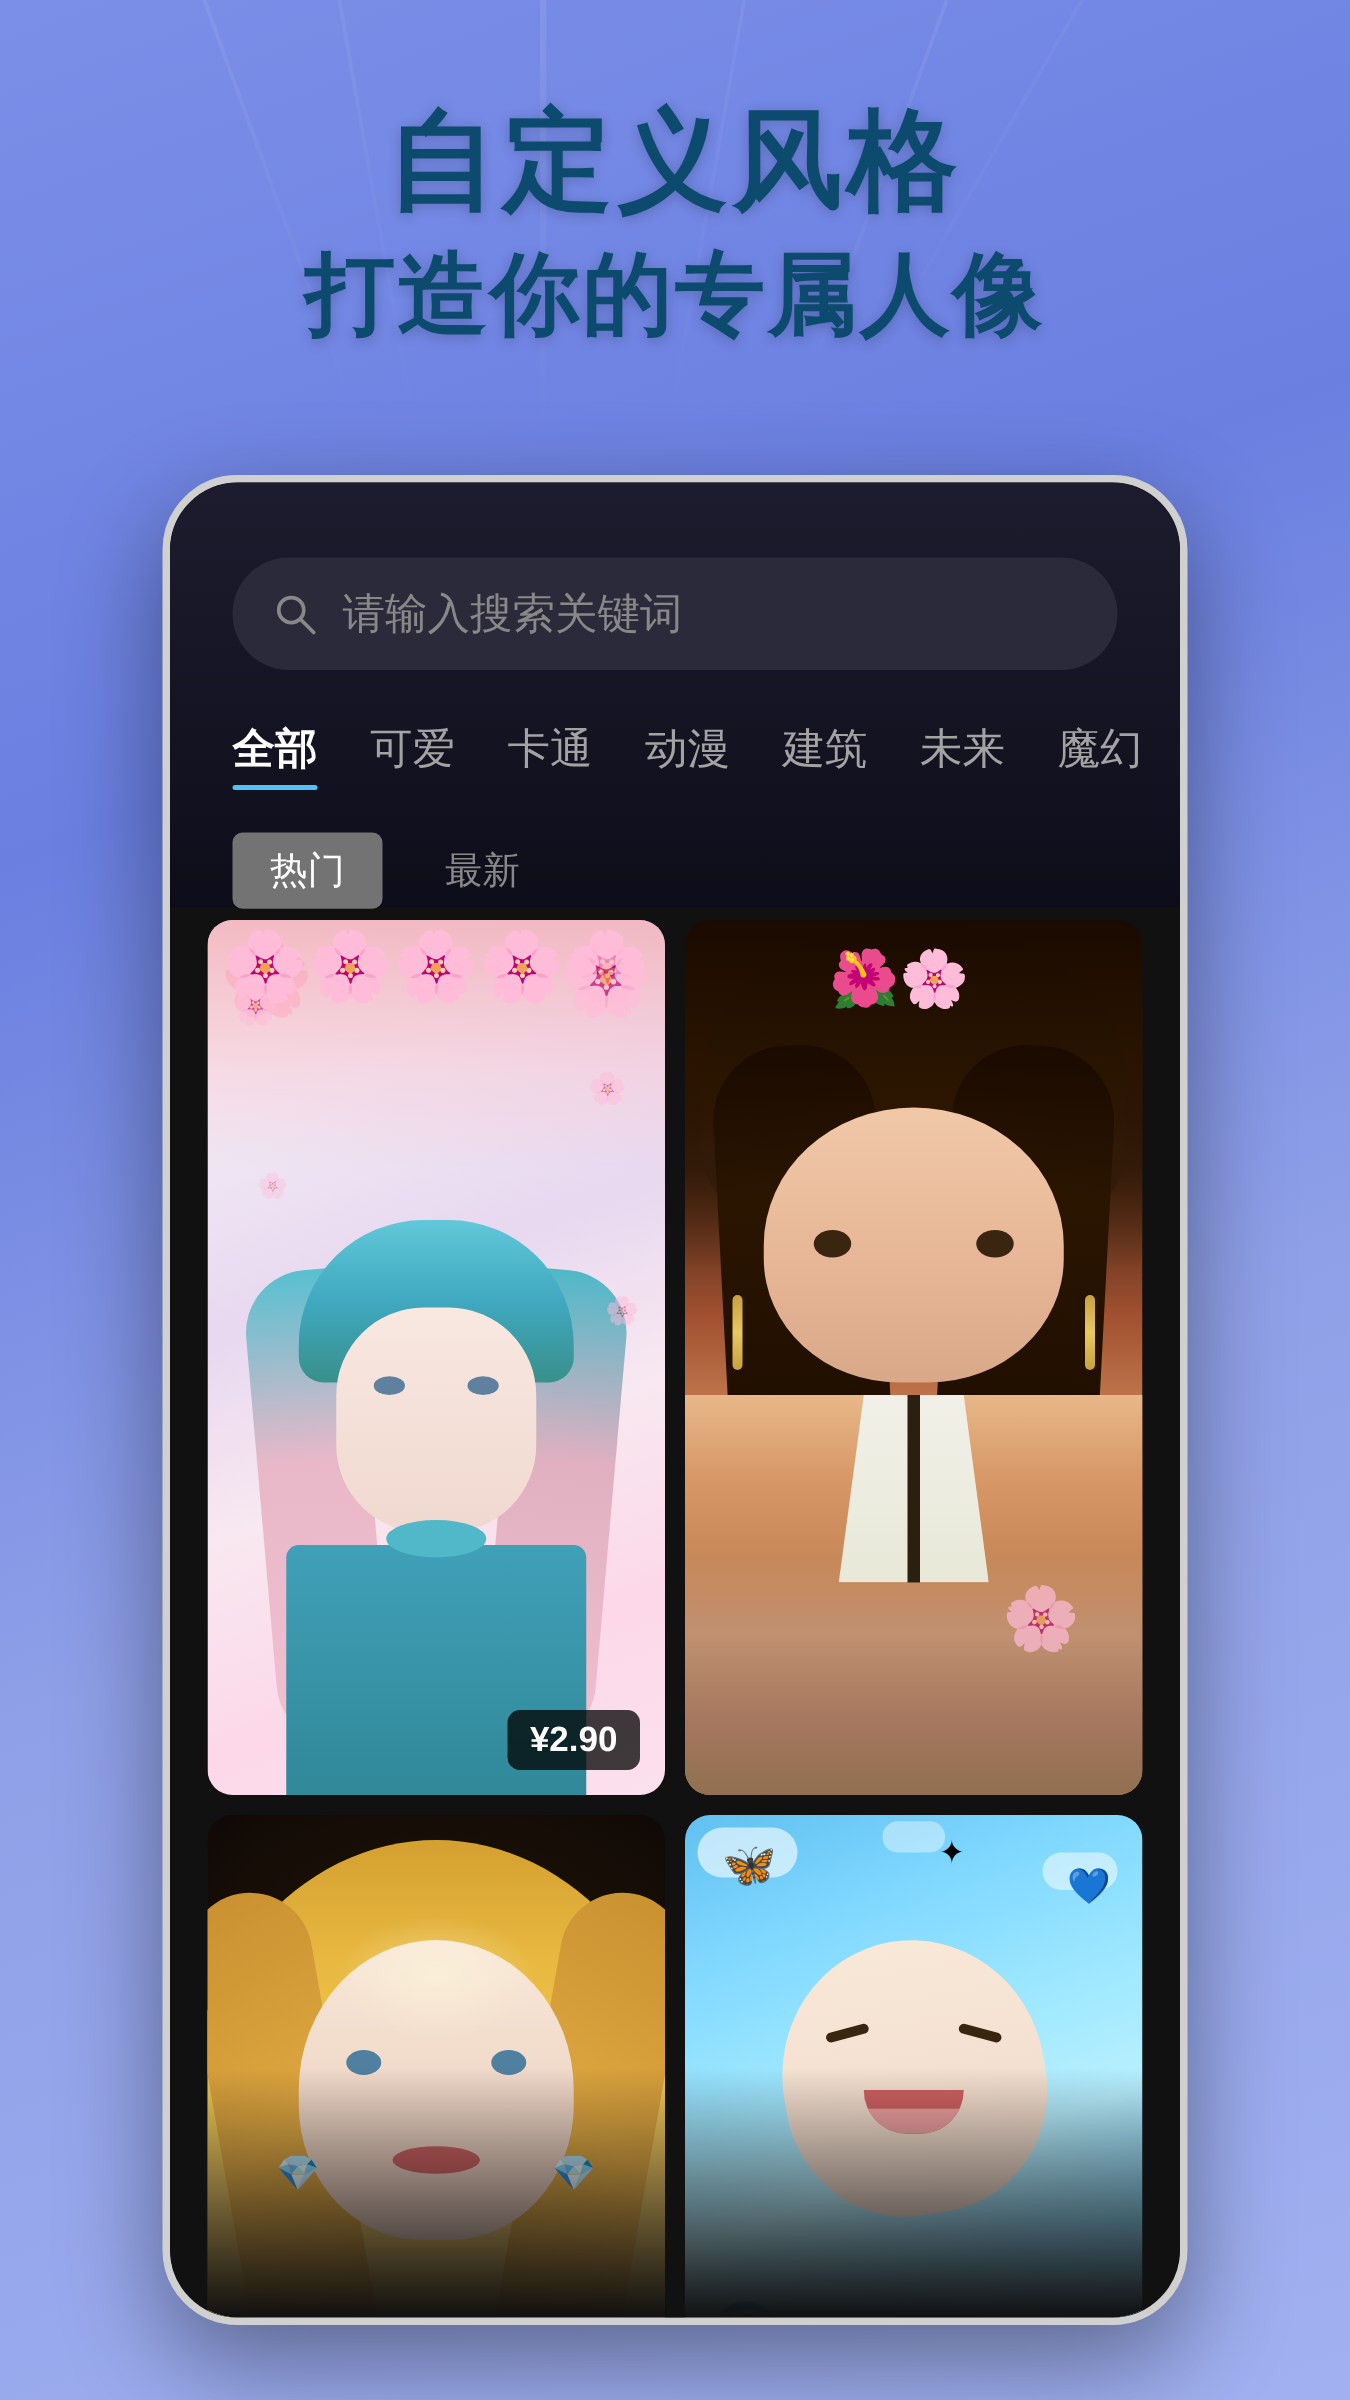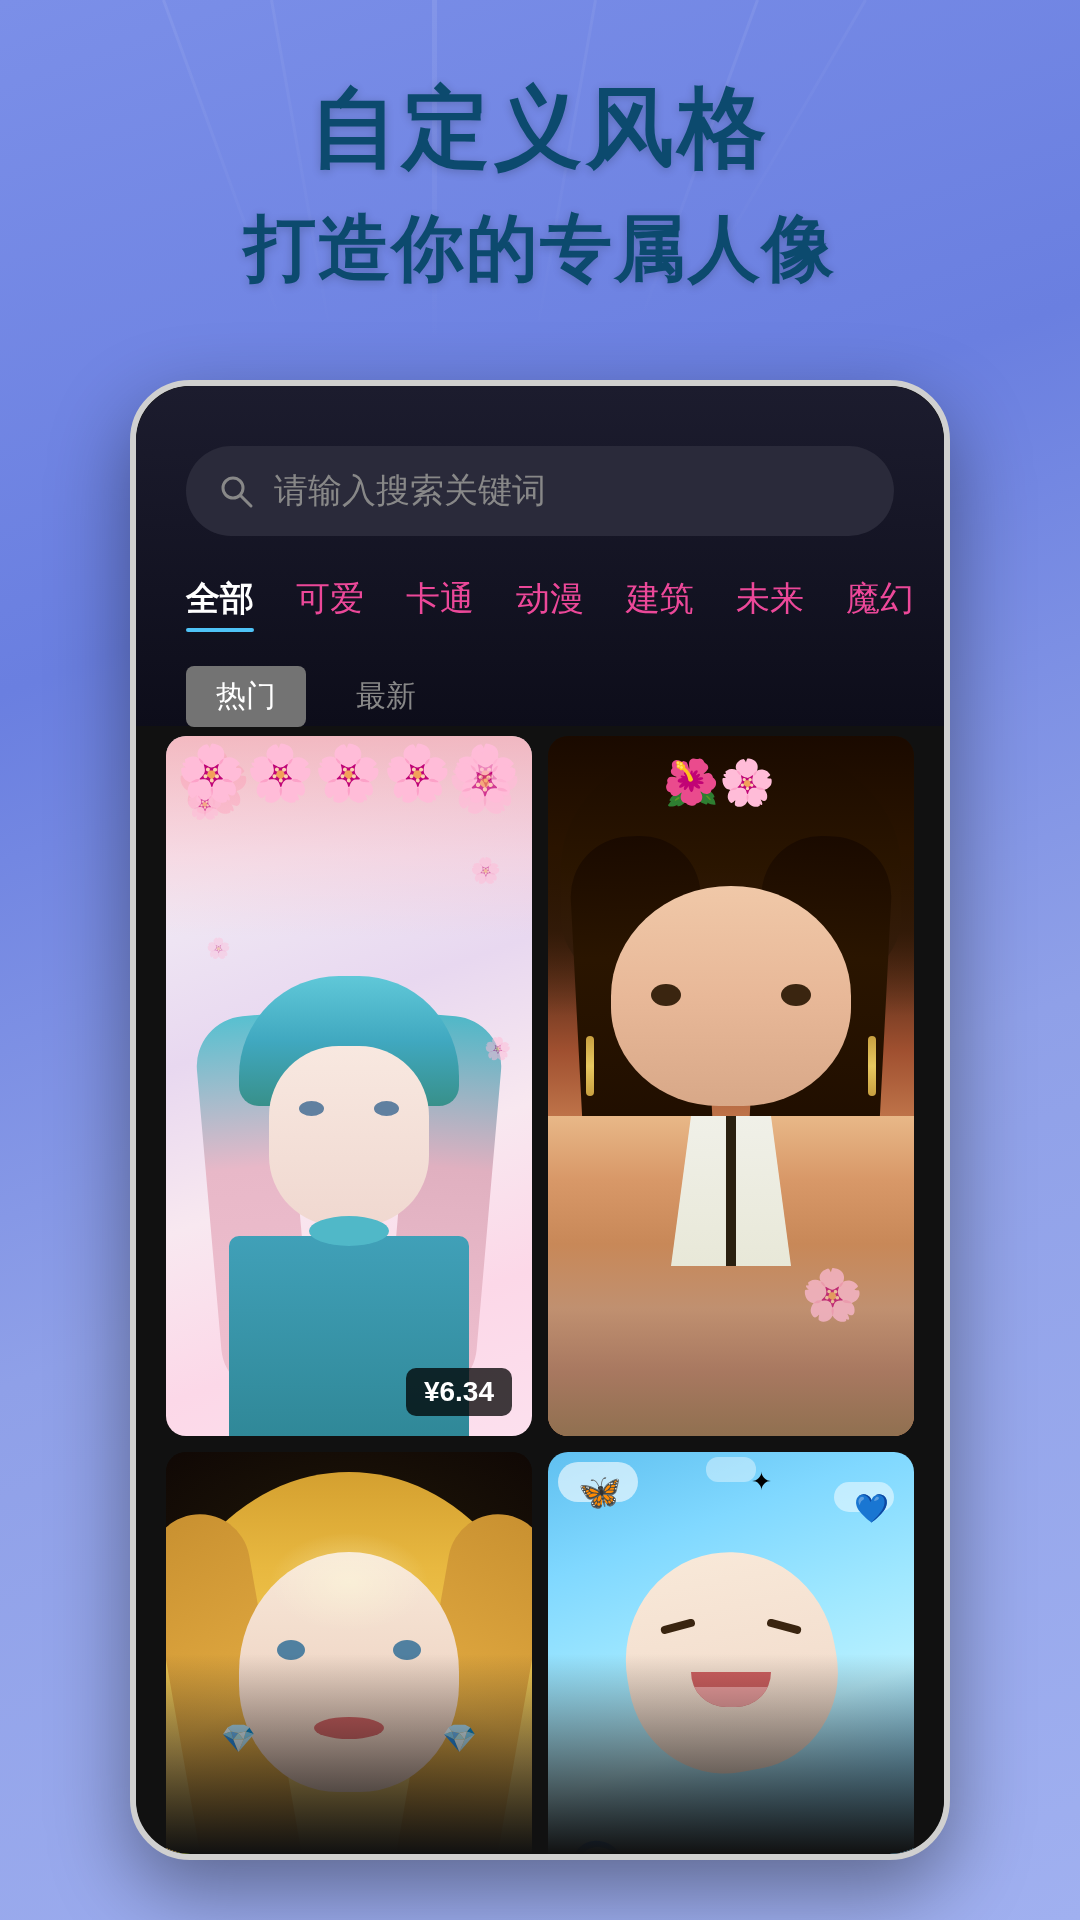--- a/index.html
+++ b/index.html
@@ -29,21 +29,21 @@
       font-weight: 800;
       letter-spacing: 4px;
       text-shadow: 0 2px 10px rgba(0,0,0,0.2);
       line-height: 1.1;
     }
     .header-title-2 {
       font-size: 72px;
       font-weight: 700;
       letter-spacing: 2px;
       text-shadow: 0 2px 10px rgba(0,0,0,0.2);
-      margin-top: 32px;
+      margin-top: 20px;
       line-height: 1.1;
     }
 
     
     .phone-mockup {
       position: absolute;
       top: 380px;
       left: 50%;
       transform: translateX(-50%);
       width: 820px;
@@ -107,21 +107,21 @@
       position: absolute;
       top: 190px;
       left: 50px;
       right: 50px;
       display: flex;
       align-items: center;
       gap: 42px;
       z-index: 2;
     }
     .tab-item {
-      color: #ec4899;
+      color: #a3a3a3;
       font-size: 34px;
       cursor: pointer;
       white-space: nowrap;
     }
     .tab-item.active {
       color: #fff;
       font-weight: 700;
       position: relative;
     }
     .tab-active-bar {
@@ -358,21 +358,21 @@
             <div style="position:absolute;bottom:0;left:20px;right:20px;height:200px;background:linear-gradient(180deg,#40a0b8 0%,#308898 100%);border-radius:10px 10px 0 0;z-index:2;"></div>
 
             <div style="position:absolute;top:280px;left:100px;right:100px;height:30px;background:#50b8c8;border-radius:50%;z-index:5;"></div>
           </div>
 
           <div style="position:absolute;top:50px;left:20px;font-size:30px;opacity:0.6;">🌸</div>
           <div style="position:absolute;top:120px;right:30px;font-size:25px;opacity:0.5;">🌸</div>
           <div style="position:absolute;top:200px;left:40px;font-size:20px;opacity:0.4;">🌸</div>
           <div style="position:absolute;top:300px;right:20px;font-size:22px;opacity:0.5;">🌸</div>
         </div>
-        <div class="price-badge">¥6.34</div>
+        <div class="price-badge">¥2.90</div>
       </div>
 
       <div class="gallery-item" style="height:700px;">
         <div style="width:100%;height:100%;background:linear-gradient(180deg,#181008 0%,#2a1a08 15%,#3a2010 28%,#a05030 45%,#d08858 60%,#e8a878 75%,#e89868 90%,#d08858 100%);position:relative;overflow:hidden;">
 
           <div style="position:absolute;top:0;left:0;right:0;height:40%;background:linear-gradient(180deg,#1a0a00 0%,#2a1400 40%,transparent 100%);z-index:1;"></div>
 
           <div style="position:absolute;top:20px;left:50%;transform:translateX(-60%);font-size:45px;z-index:5;">🌺🌸</div>
 
           <div style="position:absolute;top:0;left:50%;transform:translateX(-50%);width:340px;height:260px;background:linear-gradient(180deg,#1a0a00 0%,#2a1500 50%,#3a2010 100%);border-radius:50% 50% 30% 30%;z-index:2;"></div>

